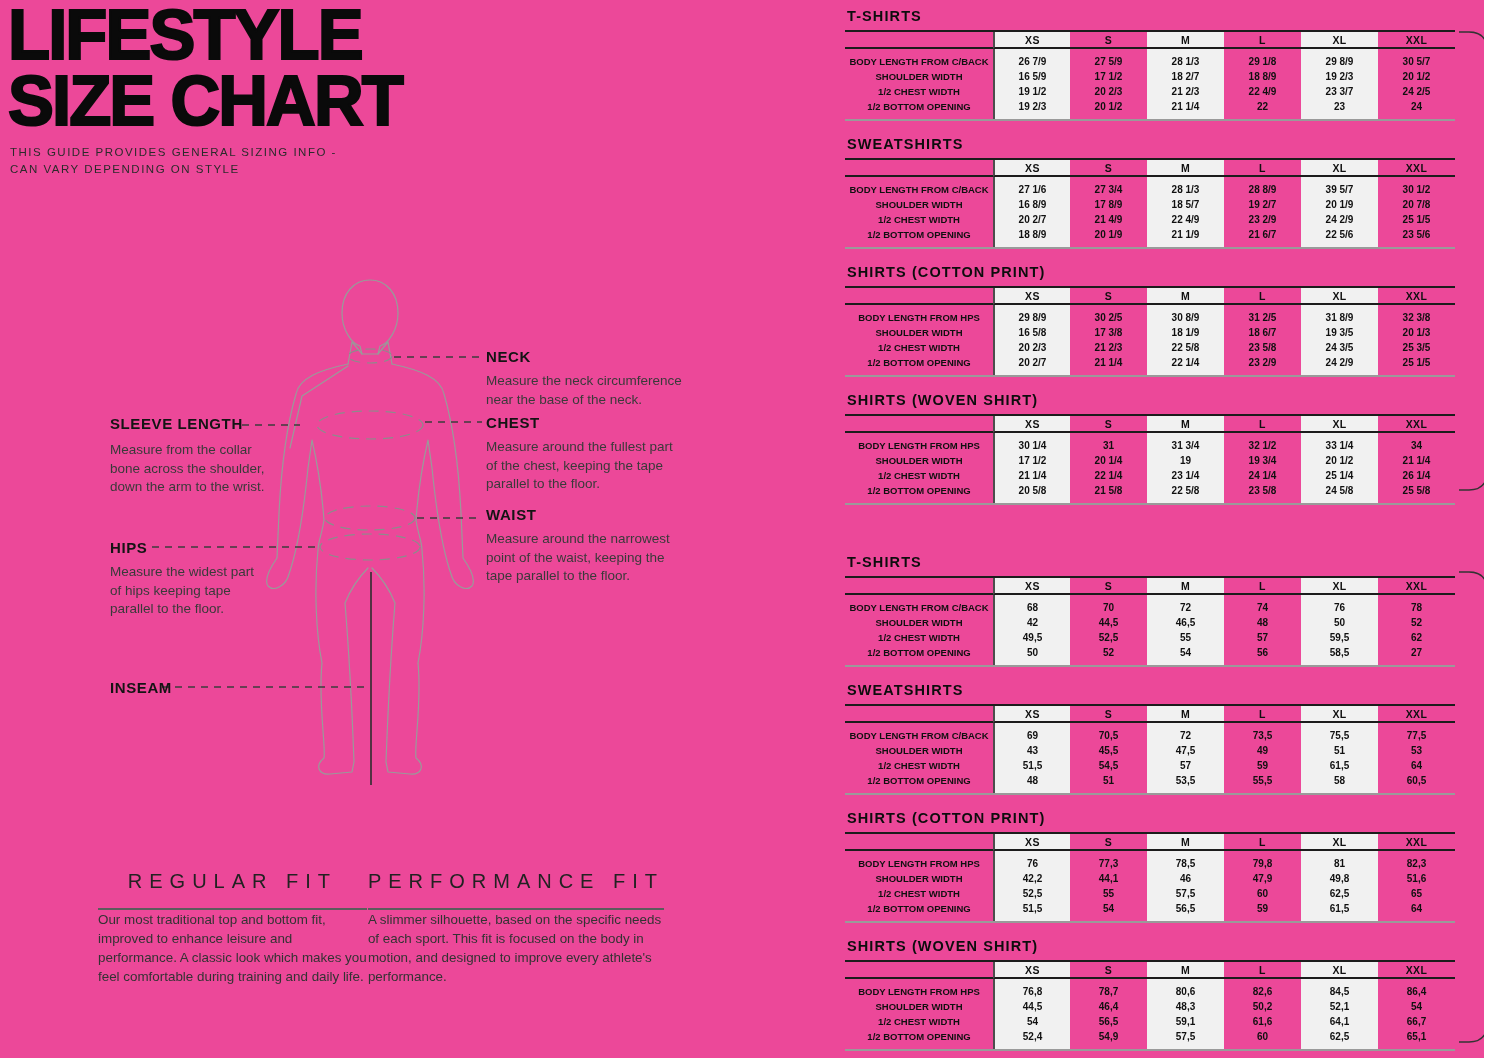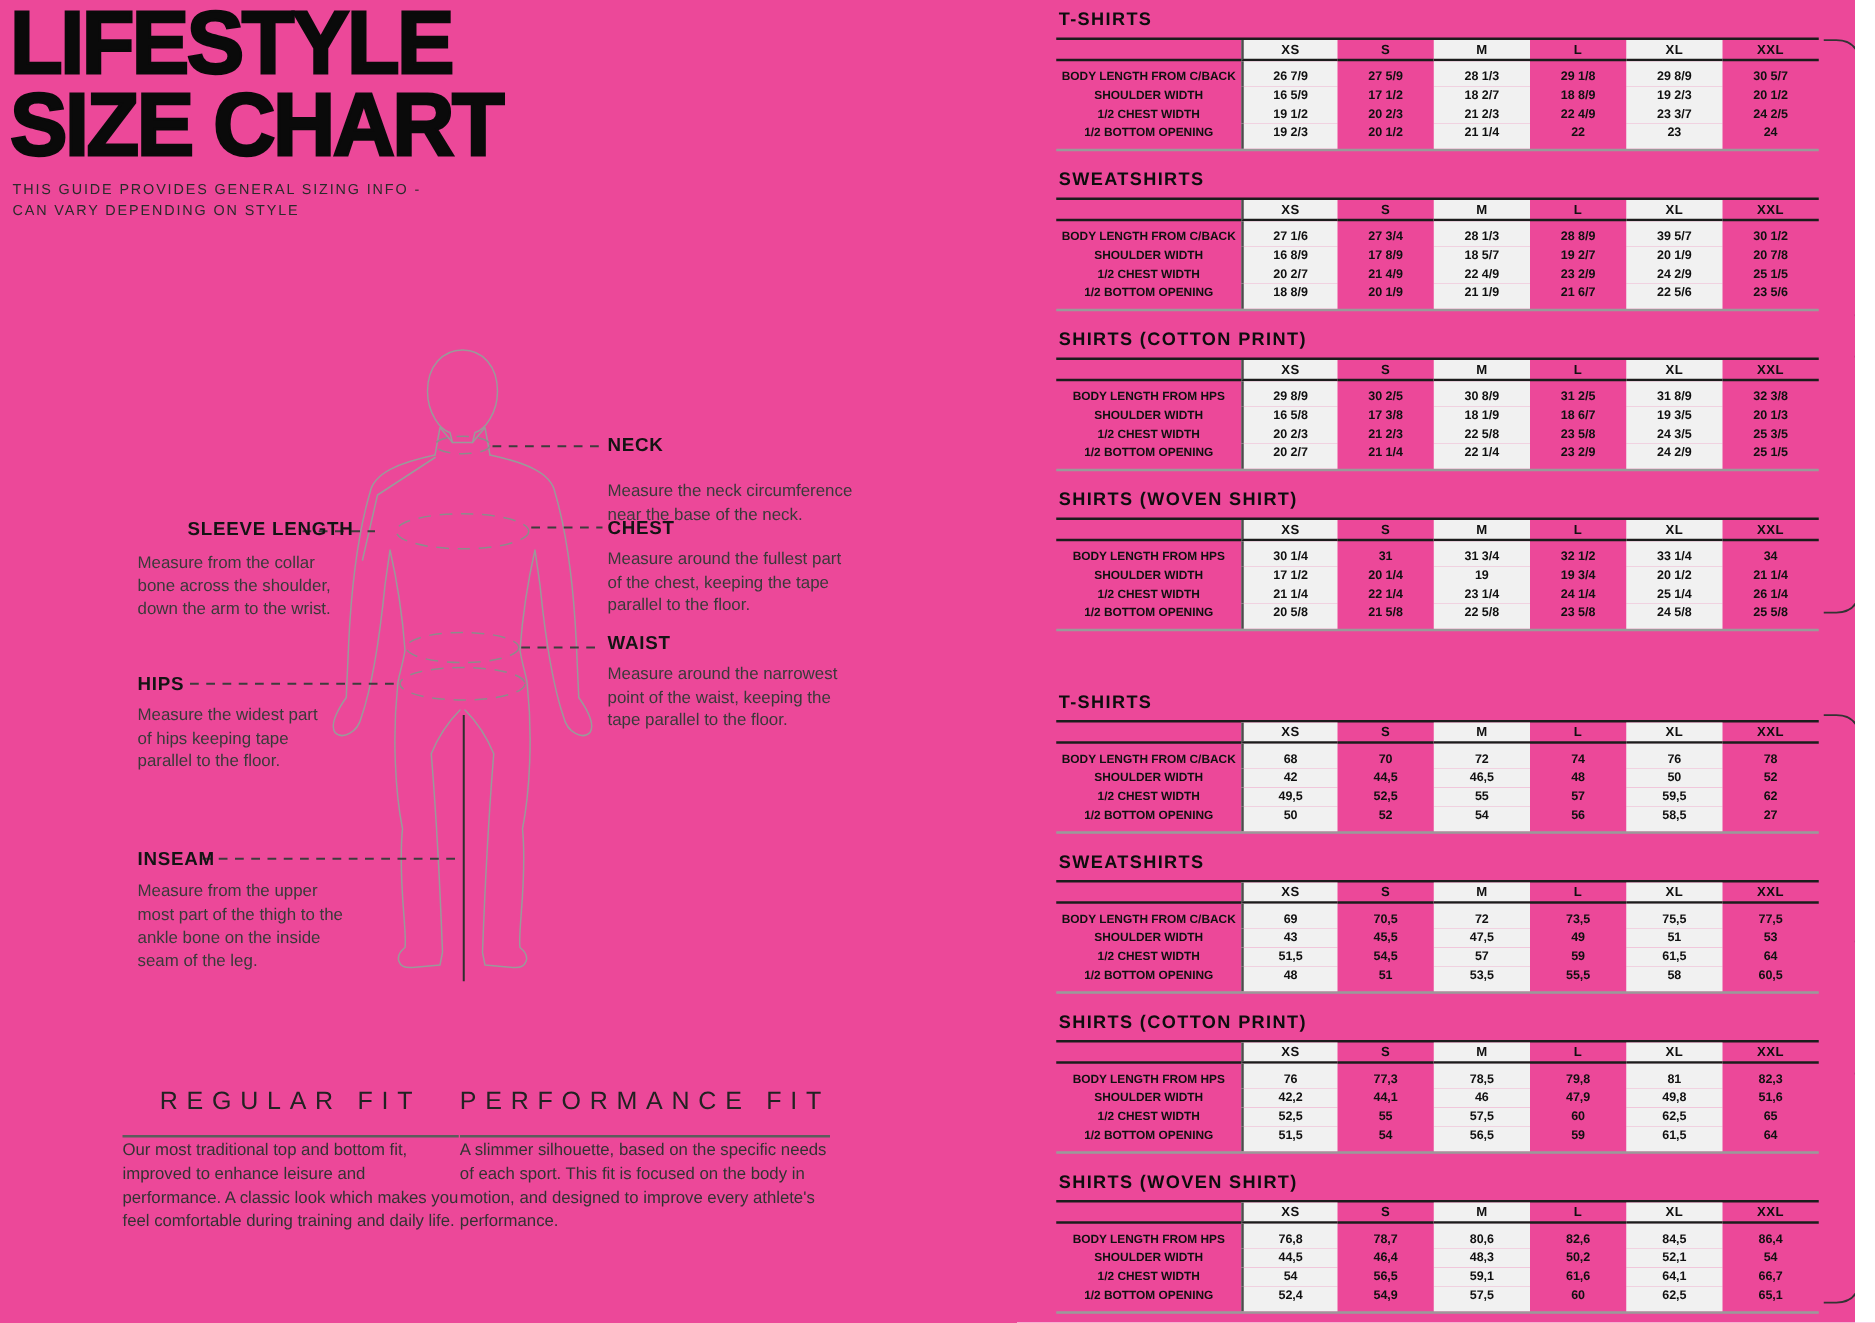--- a/index.html
+++ b/index.html
@@ -11,22 +11,22 @@
   .big-title { position:absolute; left:8px; top:2px; font-size:71px; line-height:.93;
     font-weight:900; letter-spacing:-2px; color:#0a0a0a;
     -webkit-text-stroke:2.2px #0a0a0a; transform:scaleX(.97); transform-origin:left top; }
   .subtitle { position:absolute; left:10px; top:144px; font-size:11.5px; letter-spacing:1.5px;
     line-height:1.5; color:#2b2b2b; }
 
   
   .fig { position:absolute; left:90px; top:268px; }
   .m-label { position:absolute; font-size:15px; font-weight:800; letter-spacing:.6px; color:#141414; }
   .m-desc  { position:absolute; font-size:13.5px; line-height:1.38; color:#3a3a3a; }
-  #neck-label   { left:486px; top:348px; }  #neck-desc   { left:486px; top:384px; width:205px; }
-  #sleeve-label { left:110px; top:415px;margin-left:40px; }  #sleeve-desc { left:110px; top:441px; width:158px; }
+  #neck-label   { left:486px; top:348px; }  #neck-desc   { left:486px; top:372px; width:205px; }
+  #sleeve-label { left:110px; top:415px; }  #sleeve-desc { left:110px; top:441px; width:158px; }
   #chest-label  { left:486px; top:414px; }  #chest-desc  { left:486px; top:438px; width:196px; }
   #waist-label  { left:486px; top:506px; }  #waist-desc  { left:486px; top:530px; width:192px; }
   #hips-label   { left:110px; top:539px; }  #hips-desc   { left:110px; top:563px; width:152px; }
   #inseam-label { left:110px; top:679px; }  #inseam-desc { left:110px; top:704px; width:165px; }
 
   
   .fits { position:absolute; left:98px; top:870px; width:566px; display:flex; gap:1px; }
   .fit  { flex:1; }
   .fit-head { text-align:center; font-size:20px; font-weight:400; letter-spacing:7px; color:#222; white-space:nowrap; }
   .fit-rule { height:2px; background:#5c5c5c; margin-top:15px; }
@@ -135,21 +135,20 @@
   <div class="m-desc" id="neck-desc">Measure the neck circumference near the base of the neck.</div>
   <div class="m-label" id="sleeve-label">SLEEVE LENGTH</div>
   <div class="m-desc" id="sleeve-desc">Measure from the collar bone across the shoulder, down the arm to the wrist.</div>
   <div class="m-label" id="chest-label">CHEST</div>
   <div class="m-desc" id="chest-desc">Measure around the fullest part of the chest, keeping the tape parallel to the floor.</div>
   <div class="m-label" id="waist-label">WAIST</div>
   <div class="m-desc" id="waist-desc">Measure around the narrowest point of the waist, keeping the tape parallel to the floor.</div>
   <div class="m-label" id="hips-label">HIPS</div>
   <div class="m-desc" id="hips-desc">Measure the widest part of hips keeping tape parallel to the floor.</div>
   <div class="m-label" id="inseam-label">INSEAM</div>
-  <div class="m-desc" id="inseam-desc">Measure from the upper most part of the thigh to the ankle bone on the inside seam of the leg.</div>
 
   <div class="fits">
     <div class="fit">
       <div class="fit-head">REGULAR FIT</div>
       <div class="fit-rule"></div>
       <div class="fit-desc">Our most traditional top and bottom fit, improved to enhance leisure and performance. A classic look which makes you feel comfortable during training and daily life.</div>
     </div>
     <div class="fit">
       <div class="fit-head">PERFORMANCE FIT</div>
       <div class="fit-rule"></div>

